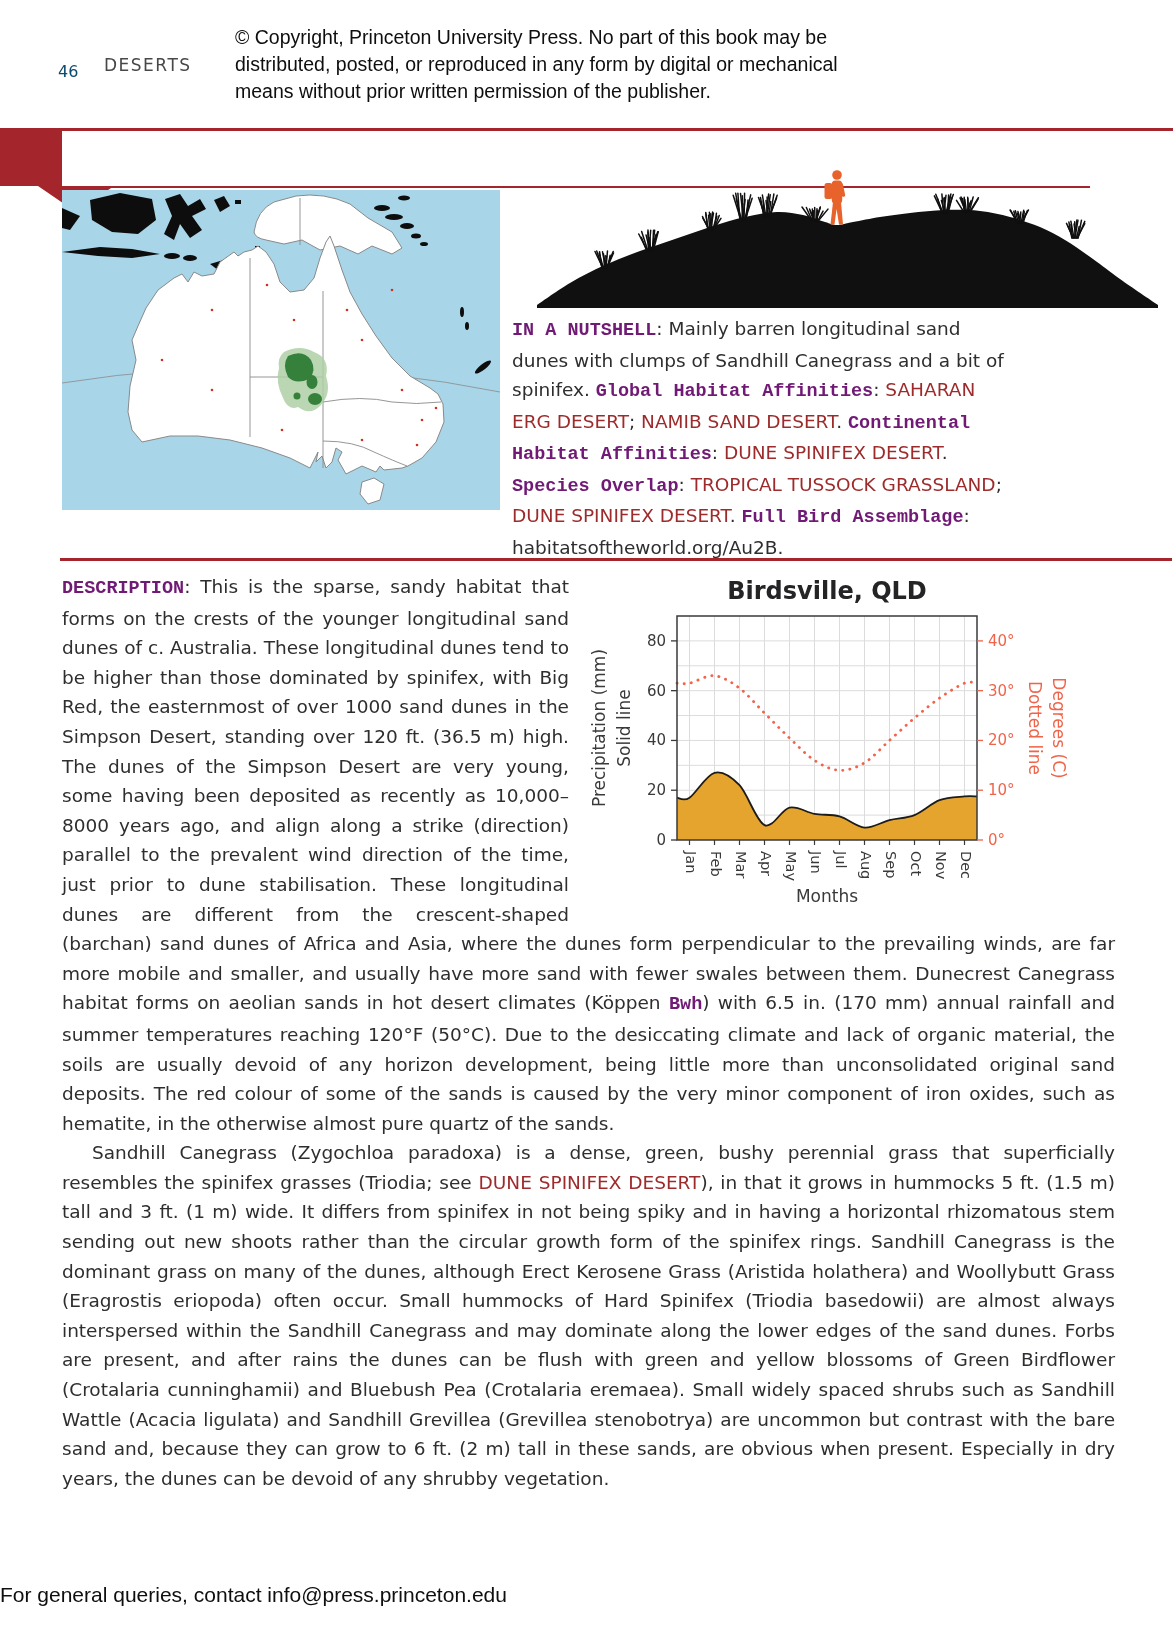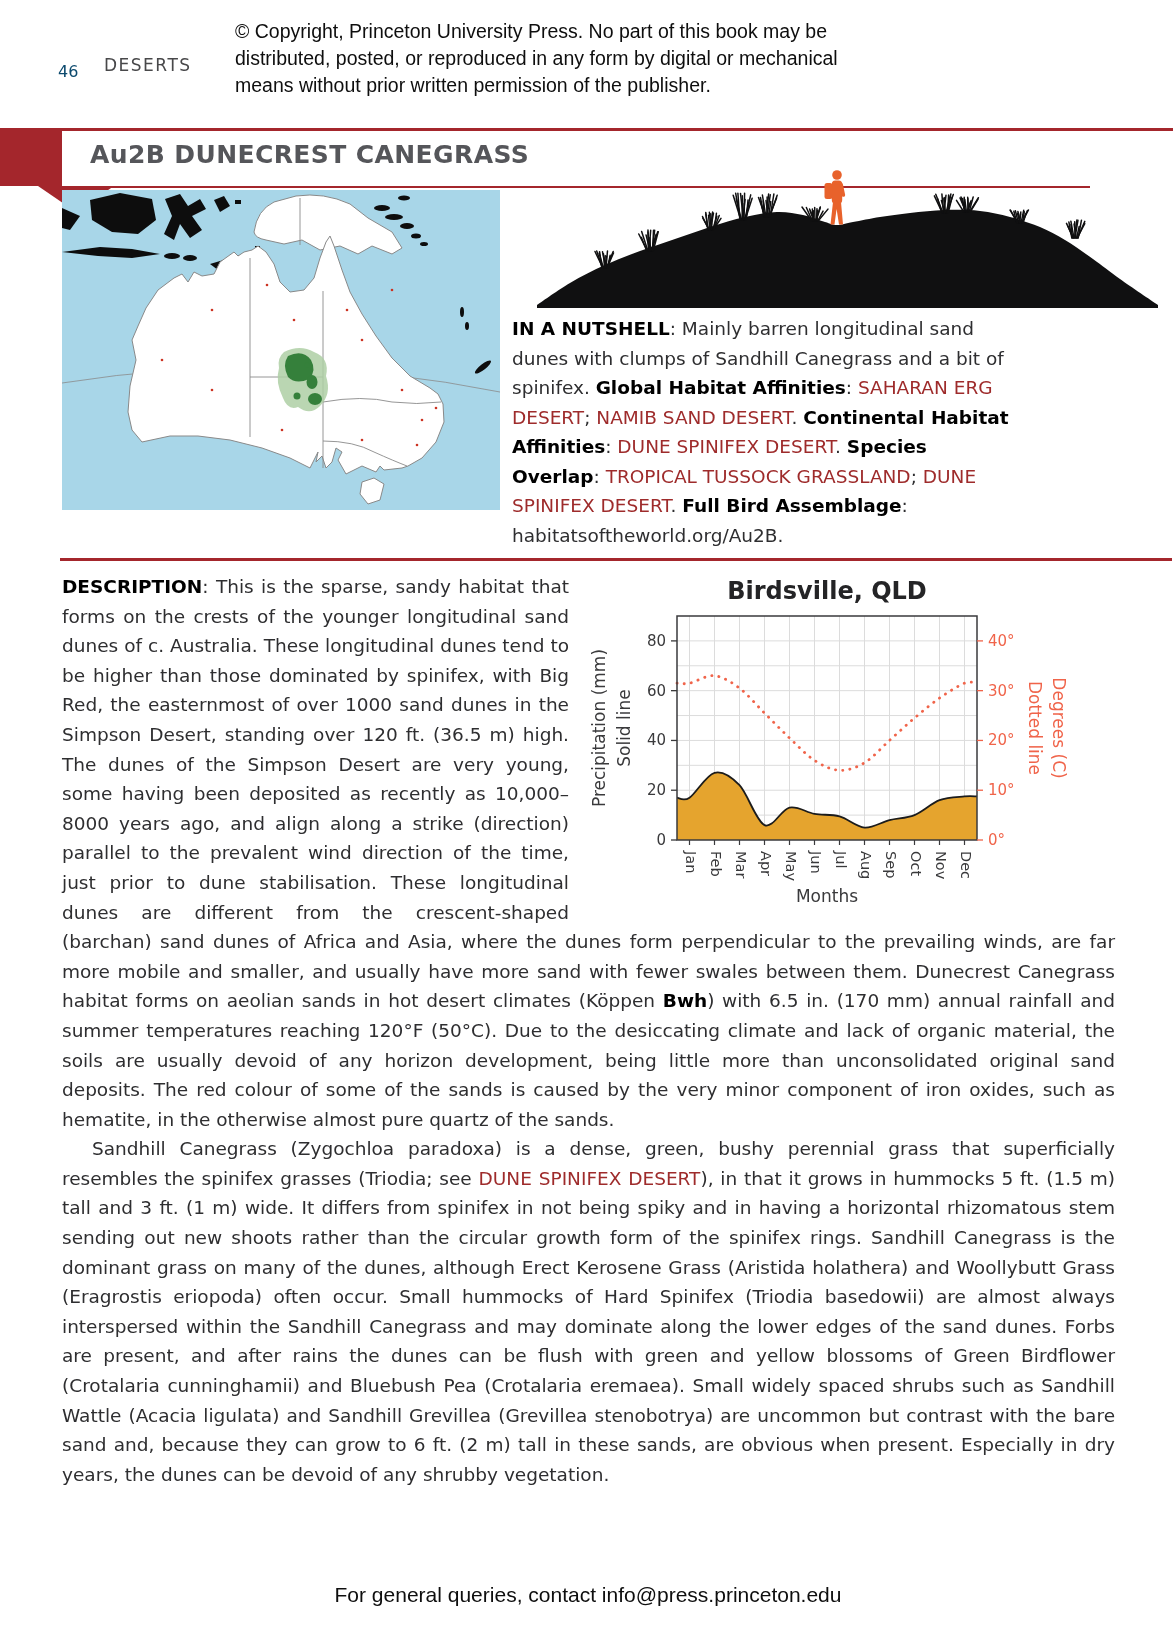--- a/index.html
+++ b/index.html
@@ -5,43 +5,43 @@
   :root{
     --accent_red:#A4262C; --link_red:#9E2B2B; --heading_gray:#55565A; --body_text:#2E2E30;
     --hiker_orange:#E8622B; --map_ocean:#A8D6E8; --map_range_light:#AECFA4; --map_range_dark:#35803B;
     --chart_precip_fill:#E5A42E; --chart_temp_line:#F0644A;
   }
   html,body{margin:0;padding:0;background:#fff;}
   .page{position:relative;width:1176px;height:1650px;background:#fff;overflow:hidden;
         font-family:"DejaVu Sans",sans-serif;color:var(--body_text,#2E2E30);}
   .pagenum{position:absolute;left:58px;top:62px;font-size:16px;color:#0c4a6e;}
   .section-label{position:absolute;left:104px;top:55px;font-size:17px;letter-spacing:1.5px;color:#48484a;text-align:right;}
-  .copyright{position:absolute;left:235px;top:18px;width:680px;font-family:"Liberation Sans",sans-serif;
+  .copyright{position:absolute;left:235px;top:24px;width:680px;font-family:"Liberation Sans",sans-serif;
              font-size:19.5px;line-height:1.38;color:#0e0e0e;white-space:pre-line;}
   .rule-top{position:absolute;left:0;top:128px;width:1173px;height:3px;background:var(--accent_red,#A4262C);}
   .banner{position:absolute;left:0;top:128px;width:62px;height:58px;background:var(--accent_red,#A4262C);}
   .banner-tri{position:absolute;left:38px;top:186px;width:0;height:0;
               border-left:38px solid transparent;border-right:38px solid transparent;
               border-top:26px solid var(--accent_red,#A4262C);}
   .habitat-title{position:absolute;left:90px;top:140px;font-size:25px;font-weight:bold;
                  letter-spacing:0.4px;color:var(--heading_gray,#55565A);margin:0;}
   .rule-underline{position:absolute;left:62px;top:186px;width:1028px;height:2px;
                   background:var(--accent_red,#A4262C);z-index:1;}
   .map-wrap{position:absolute;left:62px;top:190px;width:438px;height:320px;}
   .dune-wrap{position:absolute;left:515px;top:165px;width:655px;height:143px;z-index:2;}
   .nutshell{position:absolute;left:512px;top:314px;width:500px;font-size:18.5px;line-height:29.5px;}
   .rule-mid{position:absolute;left:60px;top:558px;width:1112px;height:2.5px;background:var(--accent_red,#A4262C);}
   .description{position:absolute;left:62px;top:572px;width:1053px;font-size:18.5px;line-height:29.6px;text-align:justify;}
   .description p{margin:0;}
   .description p.indent{text-indent:30px;}
   #climate-chart{float:right;margin:0 0 6px 16px;}
-  .b{font-weight:bold;color:#000000;}
+  .b{font-weight:bold;color:#701a75;font-family:Liberation Mono, monospace;}
   .i{}
   .red{color:var(--link_red,#9E2B2B);}
-  .footer{position:absolute;left:0;top:1583px;width:1176px;text-align:center;
+  .footer{position:absolute;left:0;top:1583px;width:1176px;
           font-family:"Liberation Sans",sans-serif;font-size:21px;color:#0e0e0e;}
   .ocean{fill:var(--map_ocean,#A8D6E8);}
   .land{fill:#ffffff;stroke:#898989;stroke-width:1;}
   .foreign{fill:#0d0d0d;}
   .stateline{stroke:#8a8a8a;stroke-width:0.9;fill:none;}
   .graticule{stroke:#8a8a8a;stroke-width:0.8;fill:none;}
   .range-light{fill:var(--map_range_light,#AECFA4);}
   .range-dark{fill:var(--map_range_dark,#35803B);}
   .map-dot{fill:#cc3322;}
   .dune-fill{fill:#101011;}
@@ -55,21 +55,20 @@
 
   <div class="pagenum">46</div>
   <div class="section-label">DESERTS</div>
   <div class="copyright">© Copyright, Princeton University Press. No part of this book may be
 distributed, posted, or reproduced in any form by digital or mechanical
 means without prior written permission of the publisher.</div>
 
   <div class="rule-top"></div>
   <div class="banner"></div>
   <div class="banner-tri"></div>
-  <h1 class="habitat-title">Au2B DUNECREST CANEGRASS</h1>
   <div class="rule-underline"></div>
 
   <div class="map-wrap">
     <svg width="438" height="320" viewBox="0 0 438 320">
       <rect class="ocean" x="0" y="0" width="438" height="320"></rect>
       <path class="graticule" d="M0,193 Q219,158 438,202"></path>
 
       <g>
         <path class="foreign" d="M28,10 L58,3 L90,9 L94,30 L76,44 L50,42 L30,30 Z"></path>
         <path class="foreign" d="M0,18 L18,26 L8,40 L0,38 Z"></path>

